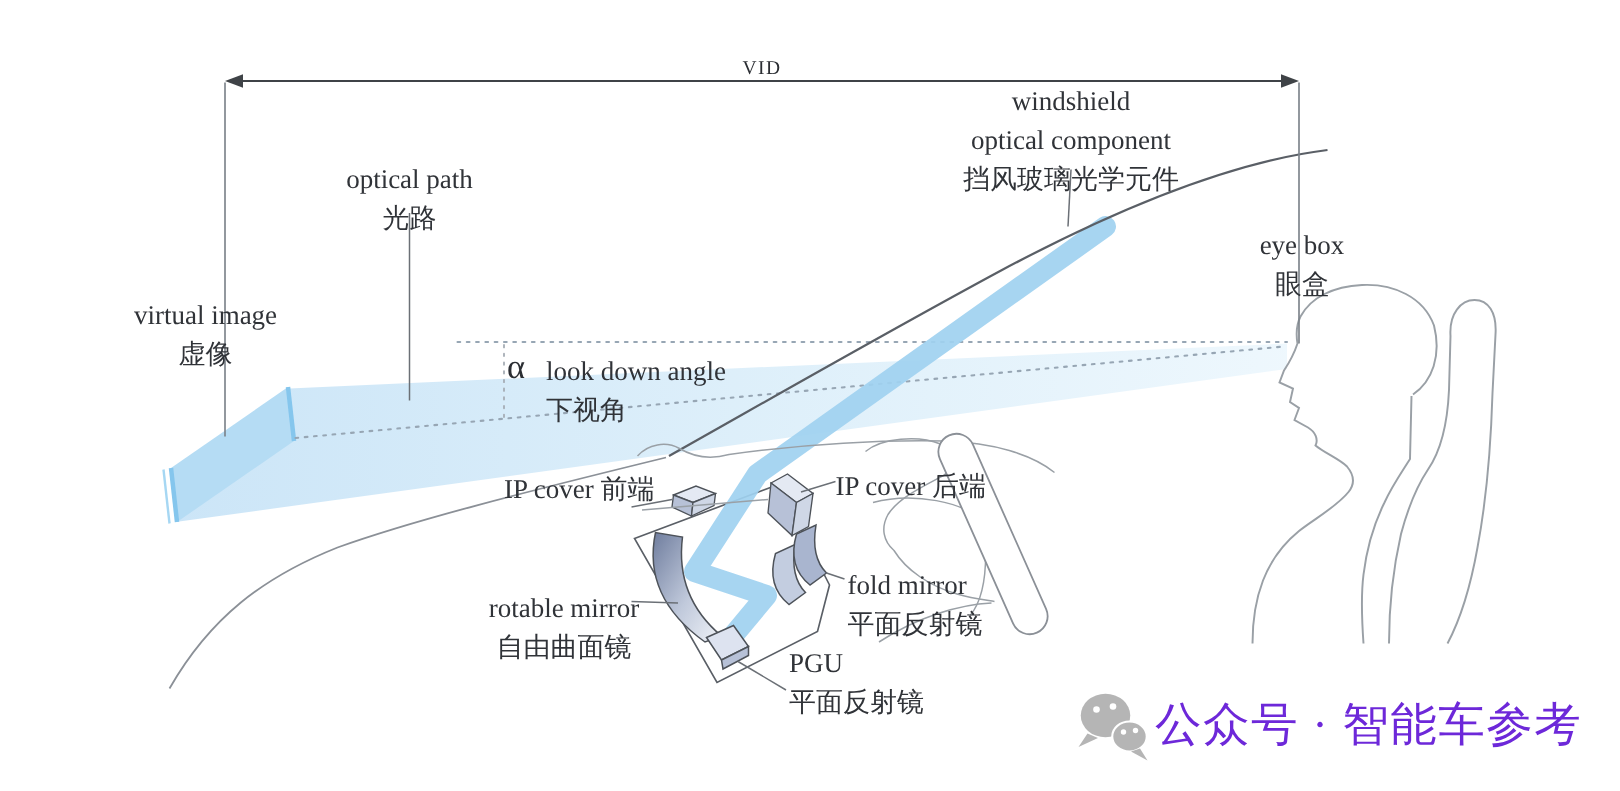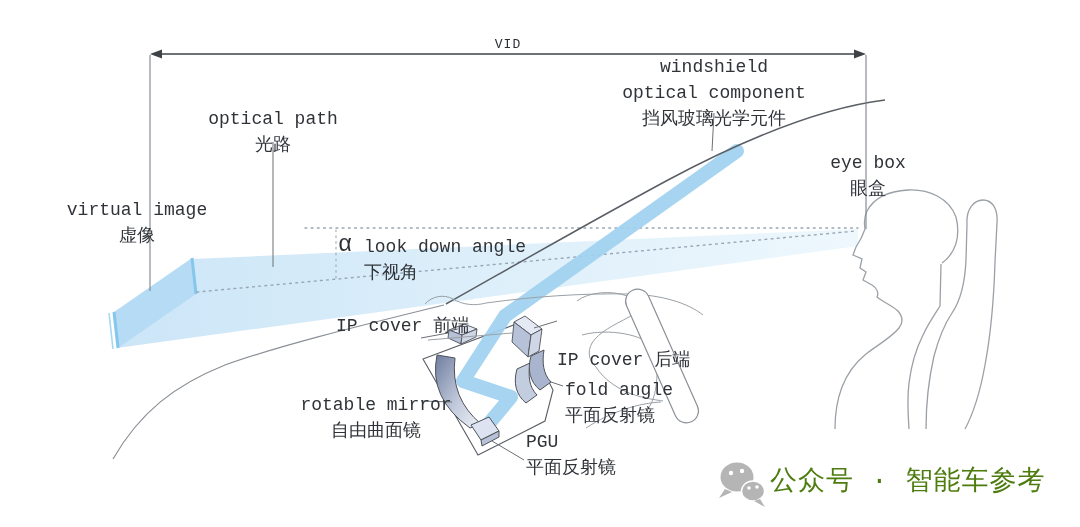--- a/index.html
+++ b/index.html
@@ -1,23 +1,23 @@
 <!DOCTYPE html>
 <html><head>
 <meta charset="utf-8">
 <style>
   html,body{margin:0;padding:0;background:#fff;}
   .stage{position:relative;width:1080px;height:527px;background:#fff;overflow:hidden;
-         font-family:Liberation Mono, monospace;}
+         font-family:Liberation Serif, serif;}
   .stage svg{position:absolute;left:0;top:0;}
   .lbl{position:absolute;color:#303338;font-size:18px;line-height:1.45;white-space:nowrap;}
   .ctr{transform:translateX(-50%);text-align:center;}
   .vid-lbl{font-size:13px;letter-spacing:1px;color:#2b2e33;}
   .alpha{position:absolute;font-size:23px;color:#2b2e33;}
-  .wm-text{position:absolute;font-size:27px;letter-spacing:1px;color:#4d7c0f;white-space:nowrap;}
+  .wm-text{position:absolute;font-size:31px;letter-spacing:1px;color:#6d28d9;white-space:nowrap;}
 </style>
 </head>
 <body>
 
 <div class="stage">
 
 <svg width="1080" height="527" viewBox="0 0 1080 527">
   <defs>
     <linearGradient id="gWedge" x1="0" y1="0" x2="1" y2="0">
       <stop offset="0" stop-color="#c9e4f7"></stop>
@@ -145,29 +145,29 @@
 </div>
 
 <div class="alpha" style="left:338px;top:232px;">α</div>
 <div class="lbl" style="left:364px;top:234px;">
   <div>look down angle</div>
   <div>下视角</div>
 </div>
 
 <div class="lbl" style="left:336px;top:313px;">IP cover 前端</div>
 
-<div class="lbl" style="left:557px;top:311px;margin-top:36px;">IP cover 后端</div>
+<div class="lbl" style="left:557px;top:311px;">IP cover 后端</div>
 
 <div class="lbl ctr" style="left:376px;top:392px;">
   <div>rotable mirror</div>
   <div>自由曲面镜</div>
 </div>
 
 <div class="lbl" style="left:565px;top:377px;">
-  <div>fold angle</div>
+  <div>fold mirror</div>
   <div>平面反射镜</div>
 </div>
 
 <div class="lbl" style="left:526px;top:429px;">
   <div>PGU</div>
   <div>平面反射镜</div>
 </div>
 
 <div class="wm-text" style="left:770px;top:462px;">公众号 · 智能车参考</div>
 

